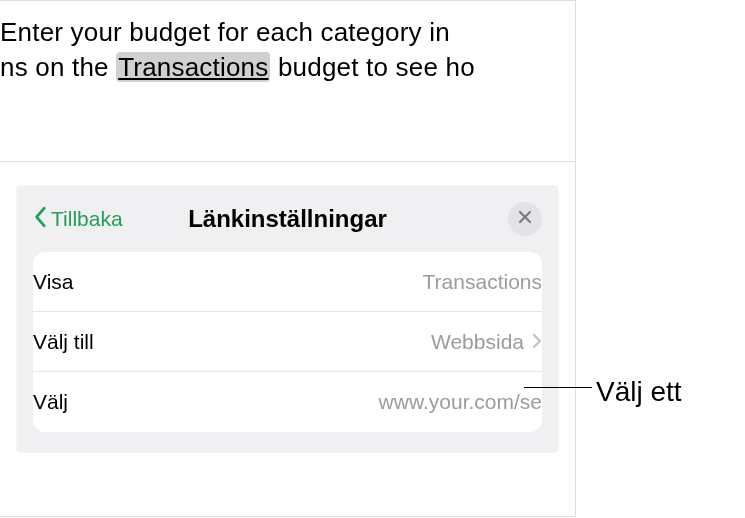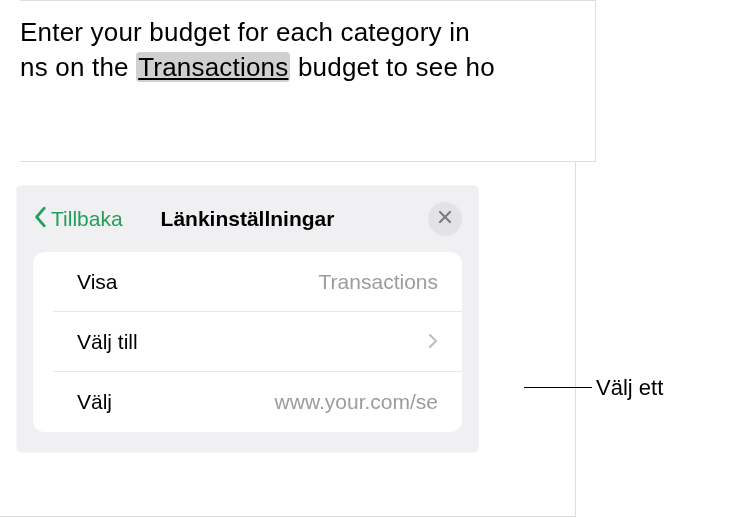--- a/index.html
+++ b/index.html
@@ -15,21 +15,20 @@
       position: relative;
     }
     .doc-area {
       width: 576px;
       border: 1px solid #ddd;
       border-left: none;
       padding: 14px 20px 0 0;
       position: relative;
       height: 162px;
       overflow: hidden;
-      margin-left: 20px;
     }
     .doc-text {
       font-size: 26px;
       line-height: 1.35;
       color: #000;
       letter-spacing: 0.2px;
     }
     .line {
       white-space: nowrap;
     }
@@ -46,21 +45,21 @@
       border: 1px solid #ddd;
       border-left: none;
       border-top: none;
       position: relative;
       height: 355px;
     }
     .popover {
       position: absolute;
       top: 24px;
       left: 17px;
-      width: 461px;
+      width: 541px;
       background: #f0f0f2;
       border-radius: 4px;
       box-shadow: 0 0 0 1px rgba(0,0,0,0.04);
       padding: 14px 16px 20px 16px;
     }
     .popover-header {
       display: flex;
       align-items: center;
       justify-content: center;
       position: relative;
@@ -75,21 +74,21 @@
       color: #22a05a;
       font-size: 21px;
       cursor: pointer;
       gap: 2px;
     }
     .back-btn svg {
       width: 16px;
       height: 22px;
     }
     .popover-title {
-      font-size: 21px;
+      font-size: 24px;
       font-weight: 600;
       color: #000;
     }
     .close-btn {
       position: absolute;
       right: 0;
       width: 34px;
       height: 34px;
       border-radius: 50%;
       background: #e3e3e6;
@@ -104,24 +103,23 @@
     }
     .list {
       background: #fff;
       border-radius: 12px;
       overflow: hidden;
     }
     .row {
       display: flex;
       align-items: center;
       justify-content: space-between;
-      padding: 16px 24px;
+      padding: 16px 0;
       border-bottom: 1px solid #e6e6e8;
       min-height: 60px;
-      margin-left: 20px;
     }
     .row:last-child {
       border-bottom: none;
     }
     .row-label {
       font-size: 21px;
       color: #000;
     }
     .row-value {
       font-size: 21px;
@@ -131,21 +129,21 @@
       gap: 8px;
     }
     .chevron svg {
       width: 10px;
       height: 16px;
     }
     .callout {
       position: absolute;
       left: 596px;
       top: 374px;
-      font-size: 22px;
+      font-size: 28px;
       line-height: 1.3;
       color: #000;
     }
     .callout-line {
       position: absolute;
       top: 387px;
       left: 524px;
       width: 68px;
       height: 1px;
       background: #000;
@@ -185,20 +183,21 @@
     </div>
 
     <div class="list">
       <div class="row">
         <div class="row-label">Visa</div>
         <div class="row-value">Transactions</div>
       </div>
       <div class="row">
         <div class="row-label">Välj till</div>
         <div class="row-value">
+          <span>Webbsida</span>
           <span class="chevron">
             <svg viewBox="0 0 10 16" fill="none">
                 <path d="M2 2 L8 8 L2 14" stroke="#c0c0c4" stroke-width="2.2" stroke-linecap="round" stroke-linejoin="round"></path>
               </svg>
           </span>
         </div>
       </div>
       <div class="row">
         <div class="row-label">Välj</div>
         <div class="row-value">www.your.com/se</div>

